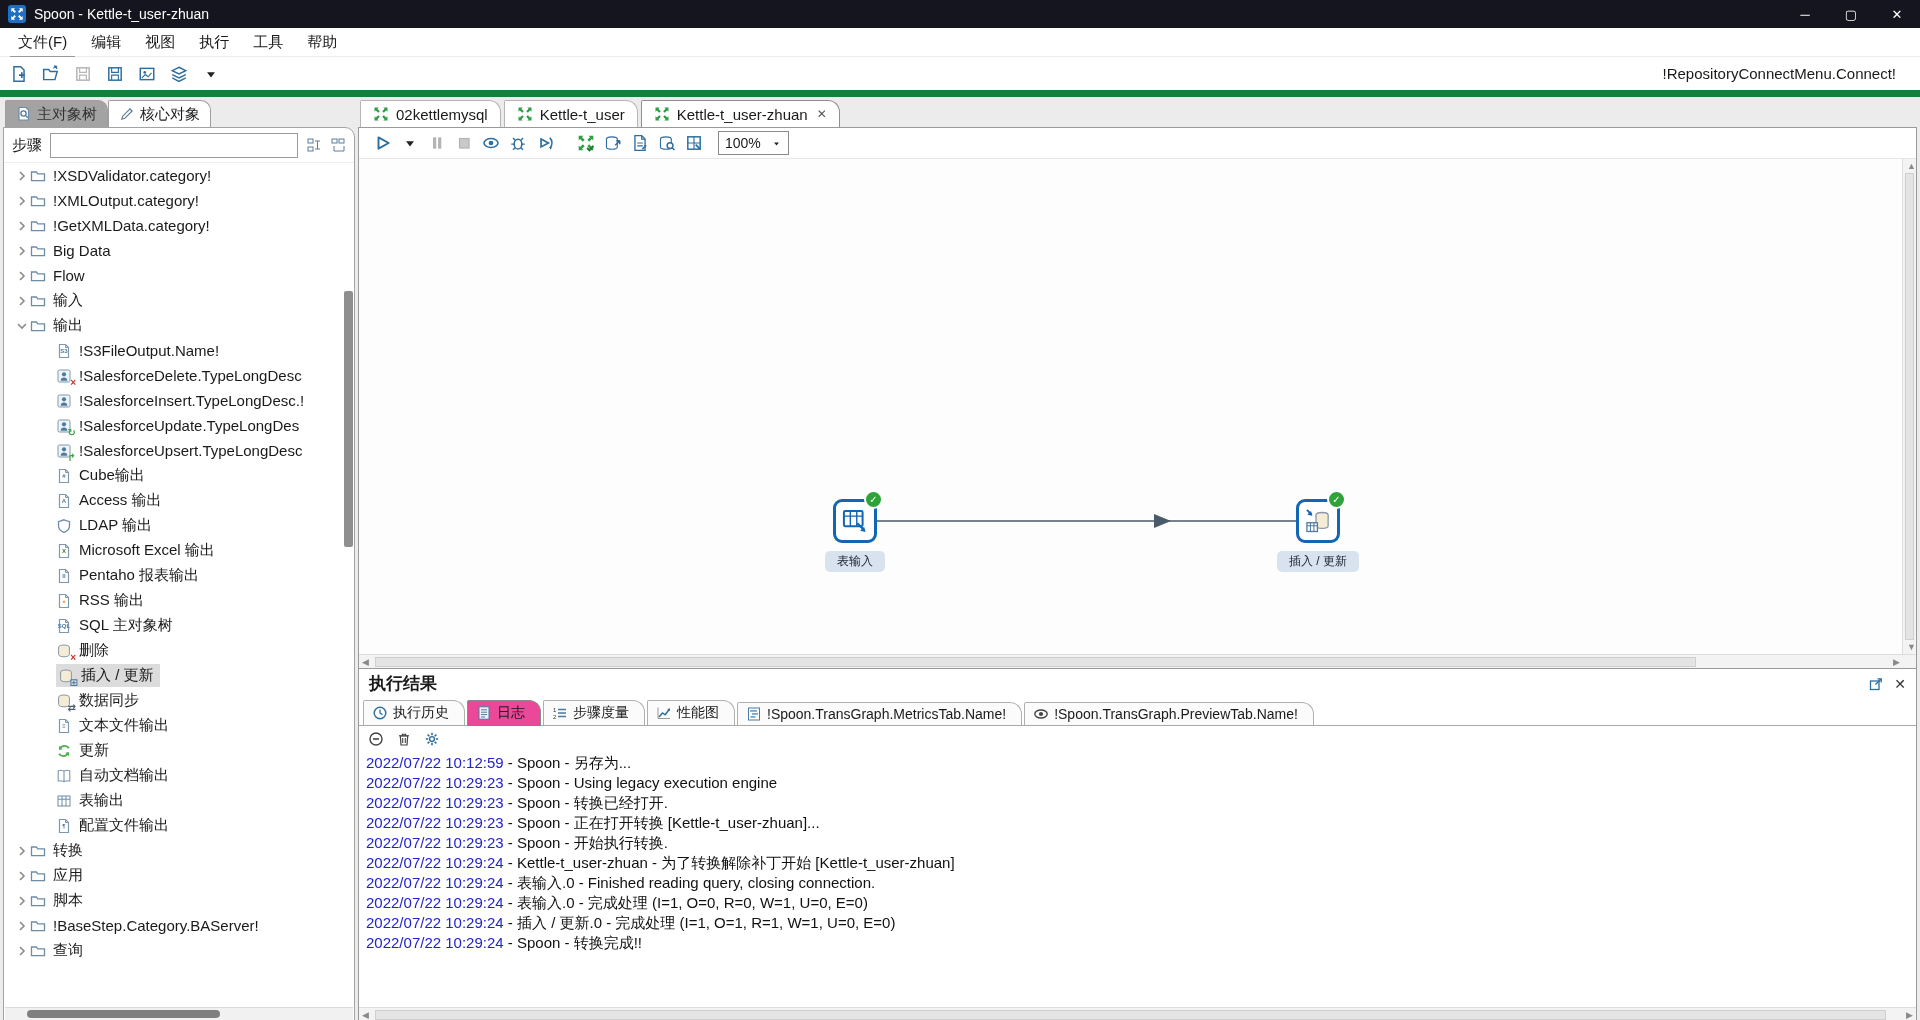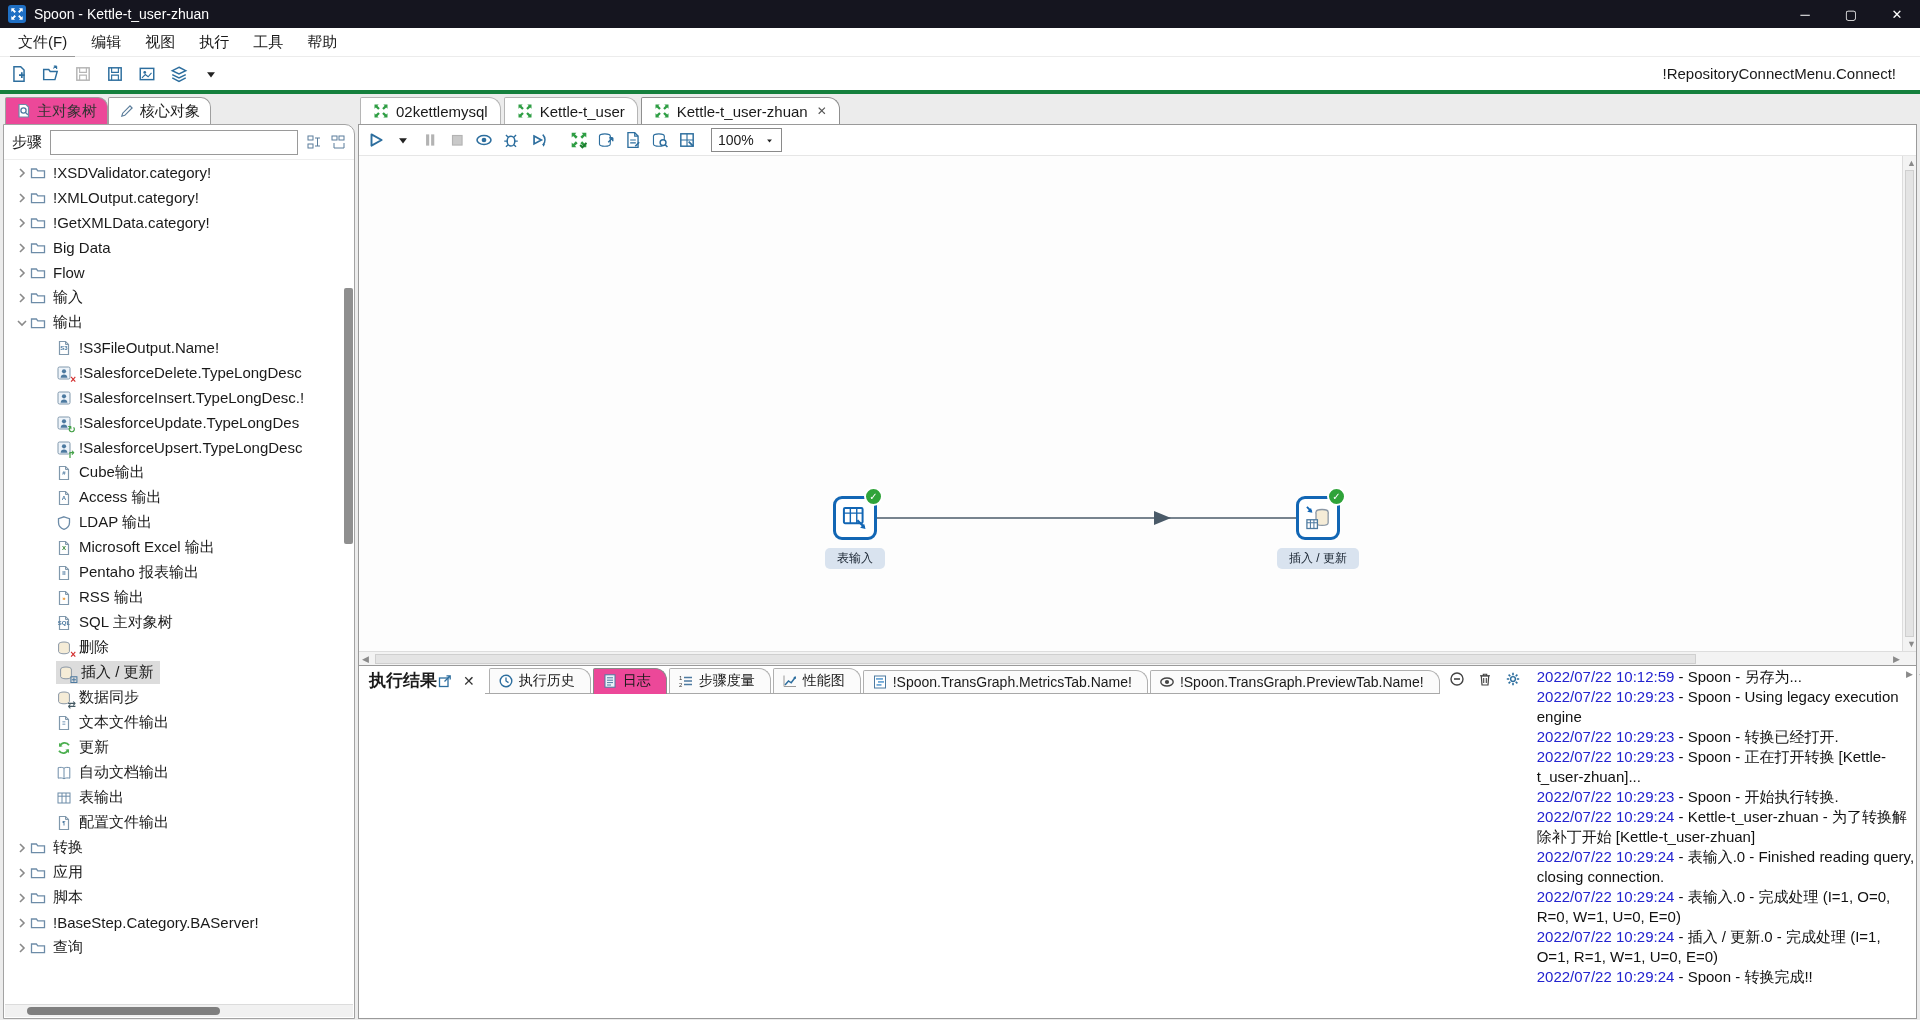--- a/index.html
+++ b/index.html
@@ -22,32 +22,32 @@
 
   
   .menubar{height:28px;background:#fff;display:flex;align-items:center;padding-left:6px;
            font-size:15px;border-bottom:1px solid #ececec;}
   .menu-item{padding:3px 12px;position:relative;}
   .menu-item.first:after{content:"";position:absolute;left:4px;right:4px;bottom:-2px;
            border-bottom:1px solid #9a9a9a;}
 
   
   .toolbar{height:33px;background:#fff;display:flex;align-items:center;gap:12px;
-           padding:0 10px;border-bottom:4px solid #15803d;}
+           padding:0 10px;border-bottom:7px solid #15803d;}
   .repo-text{margin-left:auto;font-size:15px;padding-right:14px;}
 
   
   .workspace{position:relative;height:930px;background:#ececec;}
 
   
   .left-panel{position:absolute;left:3px;top:3px;width:352px;bottom:5px;}
   .view-tabs{display:flex;height:27px;padding-left:2px;}
   .vtab{display:flex;align-items:center;gap:5px;padding:0 10px;font-size:15px;background:#fff;
         border:1px solid #9f9f9f;border-bottom:none;border-radius:2px 10px 0 0;}
-  .vtab.inactive{background:#ec4899;color:#333;}
+  .vtab.inactive{background:#a3a3a3;color:#333;}
   .panel-body{position:absolute;top:27px;left:0;right:0;bottom:0;background:#fff;
               border:1px solid #a3a3a3;border-top-right-radius:10px;}
   .search-row{height:34px;display:flex;align-items:center;gap:8px;padding:0 8px;font-size:15px;
               border-bottom:1px solid #eee;}
   .search-row input{flex:1;height:23px;border:1px solid #9a9a9a;font-size:14px;padding:0 4px;
               font-family:inherit;}
   .tree{position:absolute;top:35px;left:0;right:0;bottom:13px;overflow:hidden;font-size:15px;}
   .tree-row{height:25px;display:flex;align-items:center;white-space:nowrap;}
   .tree-row .chev{width:16px;height:16px;margin-left:10px;flex:0 0 auto;}
   .tree-row .lbl{margin-left:7px;overflow:hidden;text-overflow:clip;}
@@ -62,21 +62,21 @@
 
   
   .right-panel{position:absolute;left:358px;top:3px;right:3px;bottom:5px;}
   .doc-tabs{display:flex;height:27px;gap:3px;padding-left:2px;}
   .doc-tab{display:flex;align-items:center;gap:7px;padding:0 12px;font-size:15px;background:#fff;
            border:1px solid #b5b5b5;border-bottom:none;border-radius:2px 12px 0 0;}
   .doc-tab.active{border-color:#8f8f8f;}
   .doc-close{color:#555;font-size:12px;margin-left:2px;}
   .editor{position:absolute;top:27px;left:0;right:0;bottom:0;border:1px solid #9a9a9a;
           background:#fff;display:flex;flex-direction:column;}
-  .canvas-toolbar{height:30px;display:flex;align-items:center;gap:9px;padding:0 8px;
+  .canvas-toolbar{height:30px;display:flex;align-items:center;gap:9px;padding:0 15px;
           border-bottom:1px solid #e6e6e6;}
   .zoom-combo{display:flex;align-items:center;gap:10px;border:1px solid #8a8a8a;height:22px;
           padding:0 6px;font-size:14px;margin-left:6px;}
   .canvas-wrap{flex:1;position:relative;background:#fdfdfd;overflow:hidden;}
   .cv-vscroll{position:absolute;top:0;right:0;bottom:0;width:13px;background:#f3f3f3;
           border-left:1px solid #ddd;}
   .cv-vthumb{position:absolute;left:2px;right:2px;top:14px;bottom:14px;background:#e4e4e4;
           border:1px solid #cfcfcf;}
   .cv-hscroll{height:13px;background:#f3f3f3;border-top:1px solid #ddd;position:relative;}
   .cv-hthumb{position:absolute;top:2px;height:8px;background:#e4e4e4;border:1px solid #cfcfcf;}
@@ -86,21 +86,21 @@
   .step{position:absolute;width:38px;height:38px;border:3px solid #1266b4;border-radius:9px;
         background:#fff;display:flex;align-items:center;justify-content:center;}
   .step svg{width:28px;height:28px;}
   .step-badge{position:absolute;width:15px;height:15px;border-radius:50%;background:#2fa339;
         border:2px solid #fff;color:#fff;font-size:10px;line-height:15px;text-align:center;
         font-weight:bold;}
   .step-label{position:absolute;transform:translateX(-50%);background:#d9e3ef;color:#16212e;
         font-size:12px;padding:2px 12px;border-radius:5px;white-space:nowrap;}
 
   
-  .results{height:352px;border-top:1px solid #9a9a9a;display:flex;flex-direction:row;
+  .results{height:352px;border-top:1px solid #9a9a9a;display:flex;flex-direction:column;
         background:#fff;}
   .res-header{height:29px;display:flex;align-items:center;padding:0 10px;}
   .res-title{font-weight:bold;font-size:17px;}
   .res-header-icons{margin-left:auto;display:flex;gap:10px;align-items:center;}
   .res-tabs{display:flex;align-items:flex-end;height:27px;gap:2px;padding-left:4px;
         border-bottom:1px solid #a8a8a8;}
   .res-tab{display:flex;align-items:center;gap:5px;padding:3px 15px 3px 8px;font-size:14px;
         background:#fbfbfb;border:1px solid #b0b0b0;border-bottom:none;
         border-radius:2px 12px 0 0;margin-bottom:0;}
   .res-tab.active{background:#ec4899;border-color:#8a8a8a;margin-bottom:-1px;padding-bottom:4px;}

